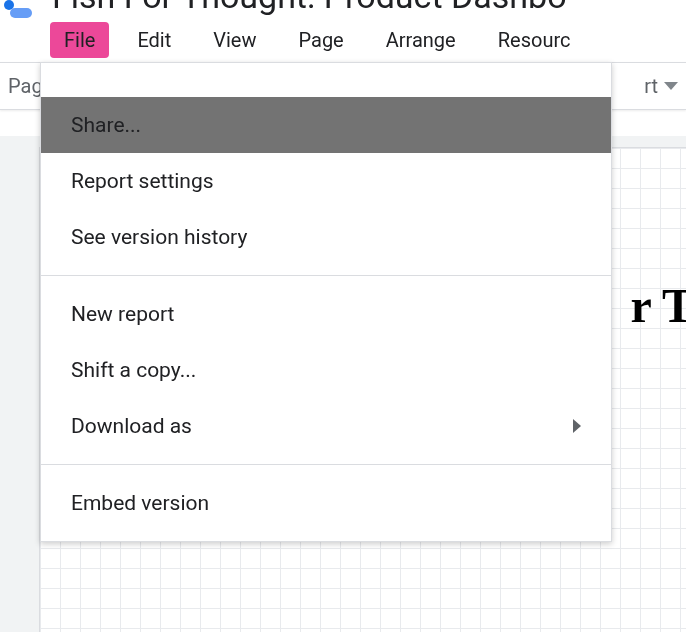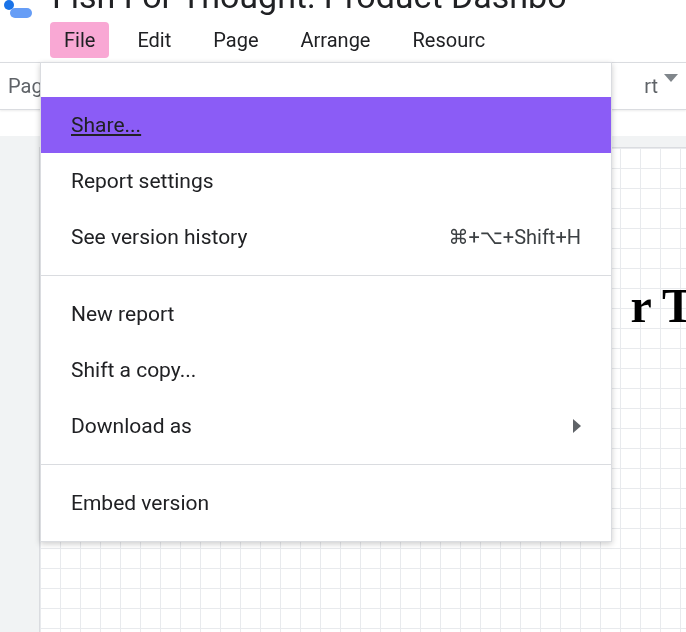--- a/index.html
+++ b/index.html
@@ -51,21 +51,21 @@
   }
   .menu-item {
     padding: 6px 14px;
     font-size: 20px;
     color: #202124;
     cursor: pointer;
     border-radius: 4px;
     margin-right: 14px;
   }
   .menu-item.active {
-    background: #f9a8d4;
+    background: #ec4899;
   }
   .toolbar {
     background: #fff;
     border-top: 1px solid #dadce0;
     border-bottom: 1px solid #dadce0;
     height: 48px;
     display: flex;
     align-items: center;
     justify-content: space-between;
     padding: 0 8px;
@@ -75,21 +75,21 @@
     display: flex;
     align-items: center;
     gap: 8px;
   }
   .page-label {
     font-size: 20px;
     color: #5f6368;
   }
   .toolbar-right {
     display: flex;
-    align-items: flex-start;
+    align-items: center;
     gap: 6px;
     color: #5f6368;
     font-size: 20px;
   }
   .chevron-down {
     width: 0; height: 0;
     border-left: 7px solid transparent;
     border-right: 7px solid transparent;
     border-top: 8px solid #80868b;
     display: inline-block;
@@ -142,22 +142,21 @@
   .dd-item {
     display: flex;
     align-items: center;
     justify-content: space-between;
     padding: 16px 30px;
     font-size: 21px;
     color: #202124;
     cursor: pointer;
   }
   .dd-item.highlight {
-    background: #8b5cf6;
-    text-decoration: underline;
+    background: #737373;
   }
   .dd-shortcut {
     color: #3c4043;
     font-size: 20px;
   }
   .dd-divider {
     height: 1px;
     background: #dadce0;
     margin: 10px 0;
   }
@@ -176,20 +175,21 @@
   <div class="logo">
     <div class="dot1"></div>
     <div class="dot2"></div>
   </div>
   <div class="doc-title">Fish For Thought: Product Dashbo</div>
 </div>
 
 <div class="menubar">
   <div class="menu-item active">File</div>
   <div class="menu-item">Edit</div>
+  <div class="menu-item">View</div>
   <div class="menu-item">Page</div>
   <div class="menu-item">Arrange</div>
   <div class="menu-item">Resourc</div>
 </div>
 
 <div class="toolbar">
   <div class="toolbar-left">
     <span class="page-label">Page</span>
   </div>
   <div class="toolbar-right">
@@ -207,21 +207,20 @@
 <div class="dropdown">
   <div class="spacer-top"></div>
   <div class="dd-item highlight">
     <span>Share...</span>
   </div>
   <div class="dd-item">
     <span>Report settings</span>
   </div>
   <div class="dd-item">
     <span>See version history</span>
-    <span class="dd-shortcut">⌘+⌥+Shift+H</span>
   </div>
   <div class="dd-divider"></div>
   <div class="dd-item">
     <span>New report</span>
   </div>
   <div class="dd-item">
     <span>Shift a copy...</span>
   </div>
   <div class="dd-item">
     <span>Download as</span>

